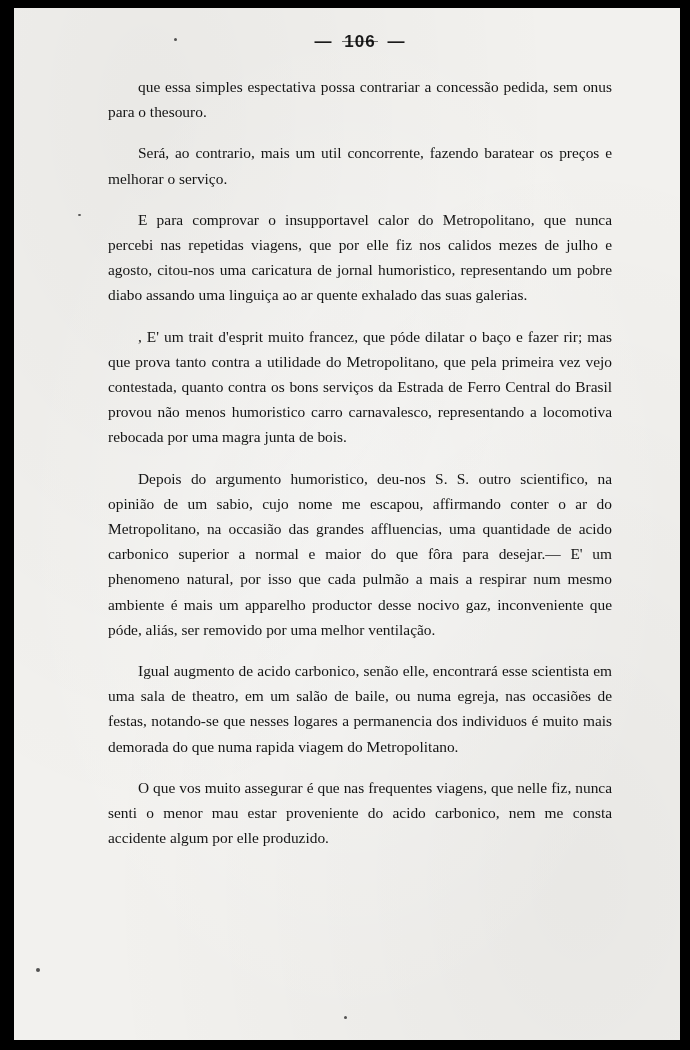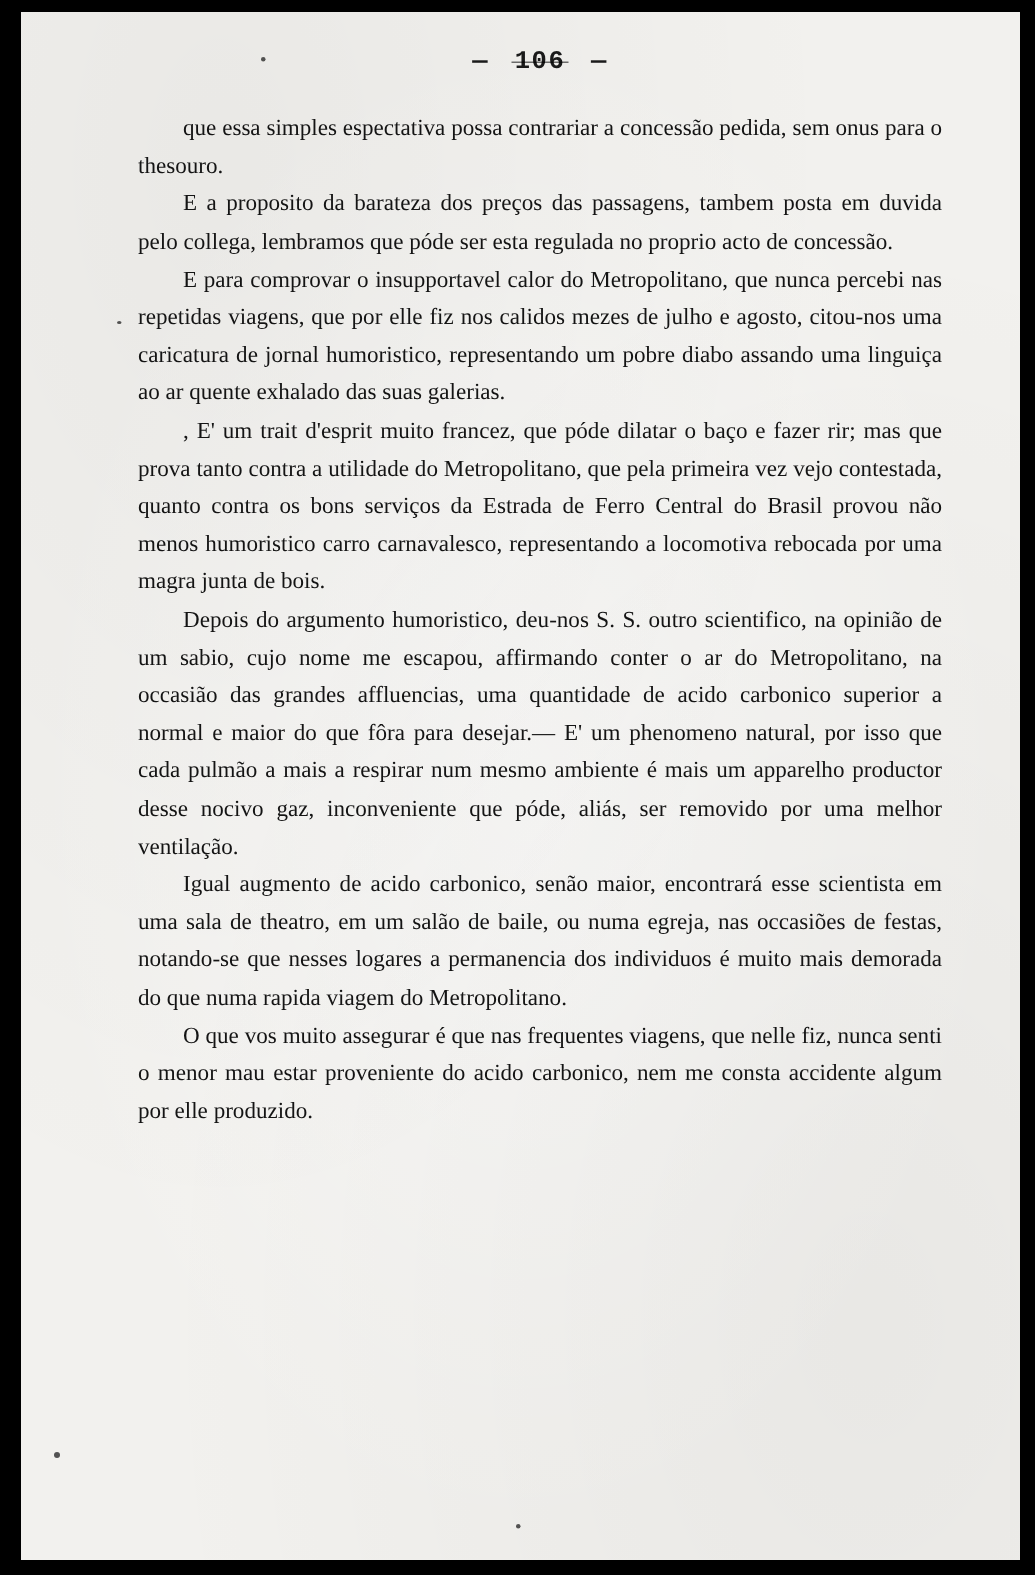--- a/index.html
+++ b/index.html
@@ -34,21 +34,21 @@
       radial-gradient(ellipse at 85% 85%, rgba(0,0,0,0.04), rgba(0,0,0,0) 60%),
       radial-gradient(ellipse at 50% 50%, rgba(255,255,255,0.5), rgba(0,0,0,0) 70%);
   }
   .folio {
     text-align: center;
     font-size: 17px;
     font-weight: bold;
     letter-spacing: 1px;
     color: #1a1a1a;
     margin: 6px 0 22px 0;
-    font-family: Liberation Mono, monospace;
+    font-family: Liberation Sans, sans-serif;
   }
   .folio .num {
     position: relative;
     display: inline-block;
     padding: 0 6px;
   }
   
   .folio .num::after {
     content: "";
     position: absolute;
@@ -60,21 +60,21 @@
   .body-text {
     color: #141414;
     font-size: 15.4px;
     line-height: 25.2px;
     text-align: justify;
     text-justify: inter-word;
     -webkit-hyphens: manual;
     hyphens: manual;
   }
   .body-text p {
-    margin: 0;
+    margin: 16px;
     text-indent: 30px;
   }
   .spec {
   }
   .speck {
     position: absolute;
     background: #2a2a2a;
     border-radius: 50%;
     opacity: 0.8;
   }
@@ -90,29 +90,29 @@
   <div class="paper">
 
     <div class="folio">
       <span>—</span>
       <span class="num">106</span>
       <span>—</span>
     </div>
 
     <div class="body-text">
       <p>que essa simples espectativa possa contrariar a concessão pedida, sem onus para o thesouro.</p>
-      <p>E a proposito da barateza dos preços das passagens, tambem posta em duvida pelo collega, lembramos que póde ser esta regulada no proprio acto de concessão.</p>
+      <p>Será, ao contrario, mais um util concorrente, fazendo baratear os preços e melhorar o serviço.</p>
       <p>E para comprovar o insupportavel calor do Metropolitano, que nunca percebi nas repetidas viagens, que por elle fiz nos calidos mezes de julho e agosto, citou-nos uma caricatura de jornal humoristico, representando um pobre diabo assando uma linguiça ao ar quente exhalado das suas galerias.</p>
 
       <p>
         <span>, E' um </span><span class="spec">trait d'esprit</span><span> muito francez, que póde dilatar o baço e fazer rir; mas que prova tanto contra a utilidade do Metropolitano, que pela primeira vez vejo contestada, quanto contra os bons serviços da Estrada de Ferro Central do Brasil provou não menos humoristico carro carnavalesco, representando a locomotiva rebocada por uma magra junta de bois.</span>
       </p>
 
       <p>Depois do argumento humoristico, deu-nos S. S. outro scientifico, na opinião de um sabio, cujo nome me escapou, affirmando conter o ar do Metropolitano, na occasião das grandes affluencias, uma quantidade de acido carbonico superior a normal e maior do que fôra para desejar.— E' um phenomeno natural, por isso que cada pulmão a mais a respirar num mesmo ambiente é mais um apparelho productor desse nocivo gaz, inconveniente que póde, aliás, ser removido por uma melhor ventilação.</p>
-      <p>Igual augmento de acido carbonico, senão maior, encontrará esse scientista em uma sala de theatro, em um salão de baile, ou numa egreja, nas occasiões de festas, notando-se que nesses logares a permanencia dos individuos é muito mais demorada do que numa rapida viagem do Metropolitano.</p>
+      <p>Igual augmento de acido carbonico, senão elle, encontrará esse scientista em uma sala de theatro, em um salão de baile, ou numa egreja, nas occasiões de festas, notando-se que nesses logares a permanencia dos individuos é muito mais demorada do que numa rapida viagem do Metropolitano.</p>
       <p>O que vos muito assegurar é que nas frequentes viagens, que nelle fiz, nunca senti o menor mau estar proveniente do acido carbonico, nem me consta accidente algum por elle produzido.</p>
     </div>
 
     <span class="speck" id="s1"></span>
     <span class="speck" id="s2"></span>
     <span class="speck" id="s3"></span>
     <span class="speck" id="s4"></span>
   </div>
 </div>
 

